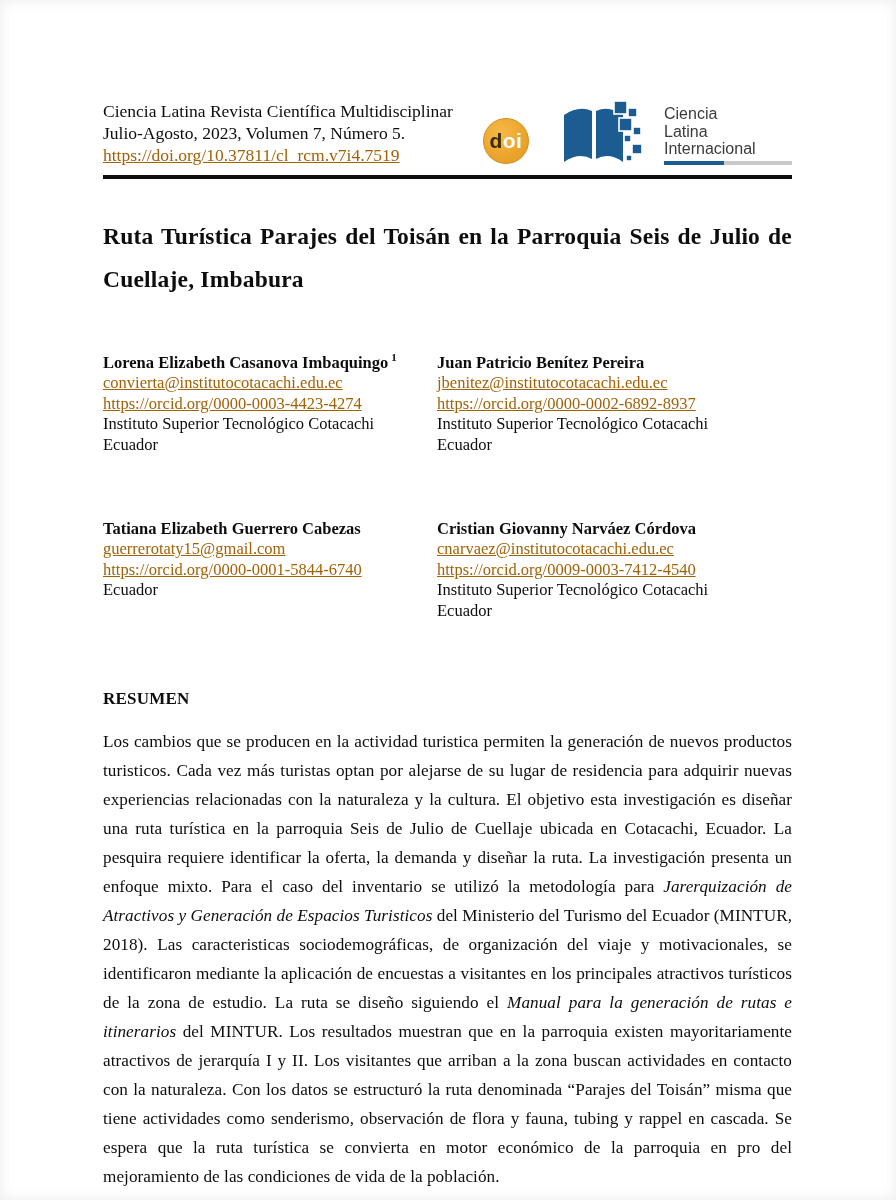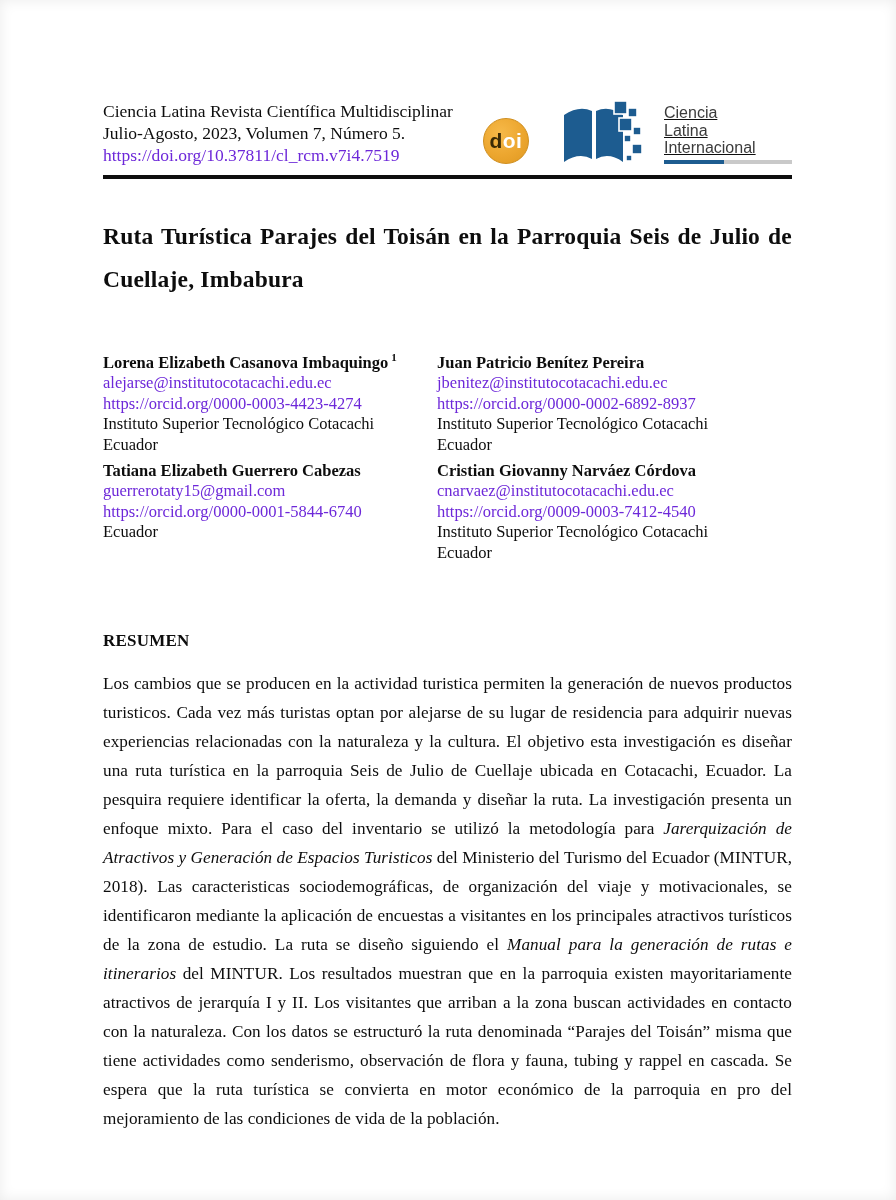--- a/index.html
+++ b/index.html
@@ -19,21 +19,22 @@
   .header {
     display: flex;
     align-items: flex-start;
   }
   .header-left {
     font-size: 17.5px;
     line-height: 22px;
     white-space: nowrap;
   }
   a, .link {
-    color: #6d28d9;
+    color: #a16207;
+    text-decoration: underline;
     cursor: pointer;
   }
   .doi-badge {
     width: 46px;
     height: 46px;
     border-radius: 50%;
     background: radial-gradient(circle at 38% 32%, #f6b949 0%, #eca62f 55%, #df9820 100%);
     border: 1px solid #cf8e1e;
     display: flex;
     align-items: center;
@@ -46,22 +47,21 @@
     font-size: 21px;
     letter-spacing: 0.5px;
     flex: none;
   }
   .doi-badge .d { color: #3a2a05; }
   .doi-badge .oi { color: #ffffff; }
 
   .logo {
     margin-left: auto;
     display: flex;
-    align-items: flex-start;
-    text-decoration: underline;
+    align-items: center;
   }
   .logo svg { display: block; }
   .logo-textwrap {
     font-family: "Liberation Sans", sans-serif;
     color: #3b3b3b;
     font-size: 16px;
     line-height: 17.5px;
     margin-left: 2px;
     padding-top: 4px;
   }
@@ -89,20 +89,21 @@
     text-align: justify;
     text-align-last: left;
     letter-spacing: 0.2px;
   }
 
   
   .authors-grid {
     margin-top: 46px;
     display: grid;
     grid-template-columns: 334px 1fr;
+    row-gap: 58px;
   }
   .author-block {
     font-size: 16.5px;
     line-height: 20.5px;
   }
   .author-name { font-weight: bold; }
   .author-name sup { font-size: 11px; margin-left: 3px; }
   .author-block .row { display: block; }
 
   
@@ -167,21 +168,21 @@
   </div>
 
   <div class="rule"></div>
 
   <h1 class="paper-title">Ruta Turística Parajes del Toisán en la Parroquia Seis de Julio de Cuellaje, Imbabura</h1>
 
   <div class="authors-grid">
 
     <div class="author-block">
       <span class="row author-name"><span>Lorena Elizabeth Casanova Imbaquingo</span><sup>1</sup></span>
-      <a class="row">alejarse@institutocotacachi.edu.ec</a>
+      <a class="row">convierta@institutocotacachi.edu.ec</a>
       <a class="row">https://orcid.org/0000-0003-4423-4274</a>
       <span class="row">Instituto Superior Tecnológico Cotacachi</span>
       <span class="row">Ecuador</span>
     </div>
 
     <div class="author-block">
       <span class="row author-name"><span>Juan Patricio Benítez Pereira</span><sup></sup></span>
       <a class="row">jbenitez@institutocotacachi.edu.ec</a>
       <a class="row">https://orcid.org/0000-0002-6892-8937</a>
       <span class="row">Instituto Superior Tecnológico Cotacachi</span>

